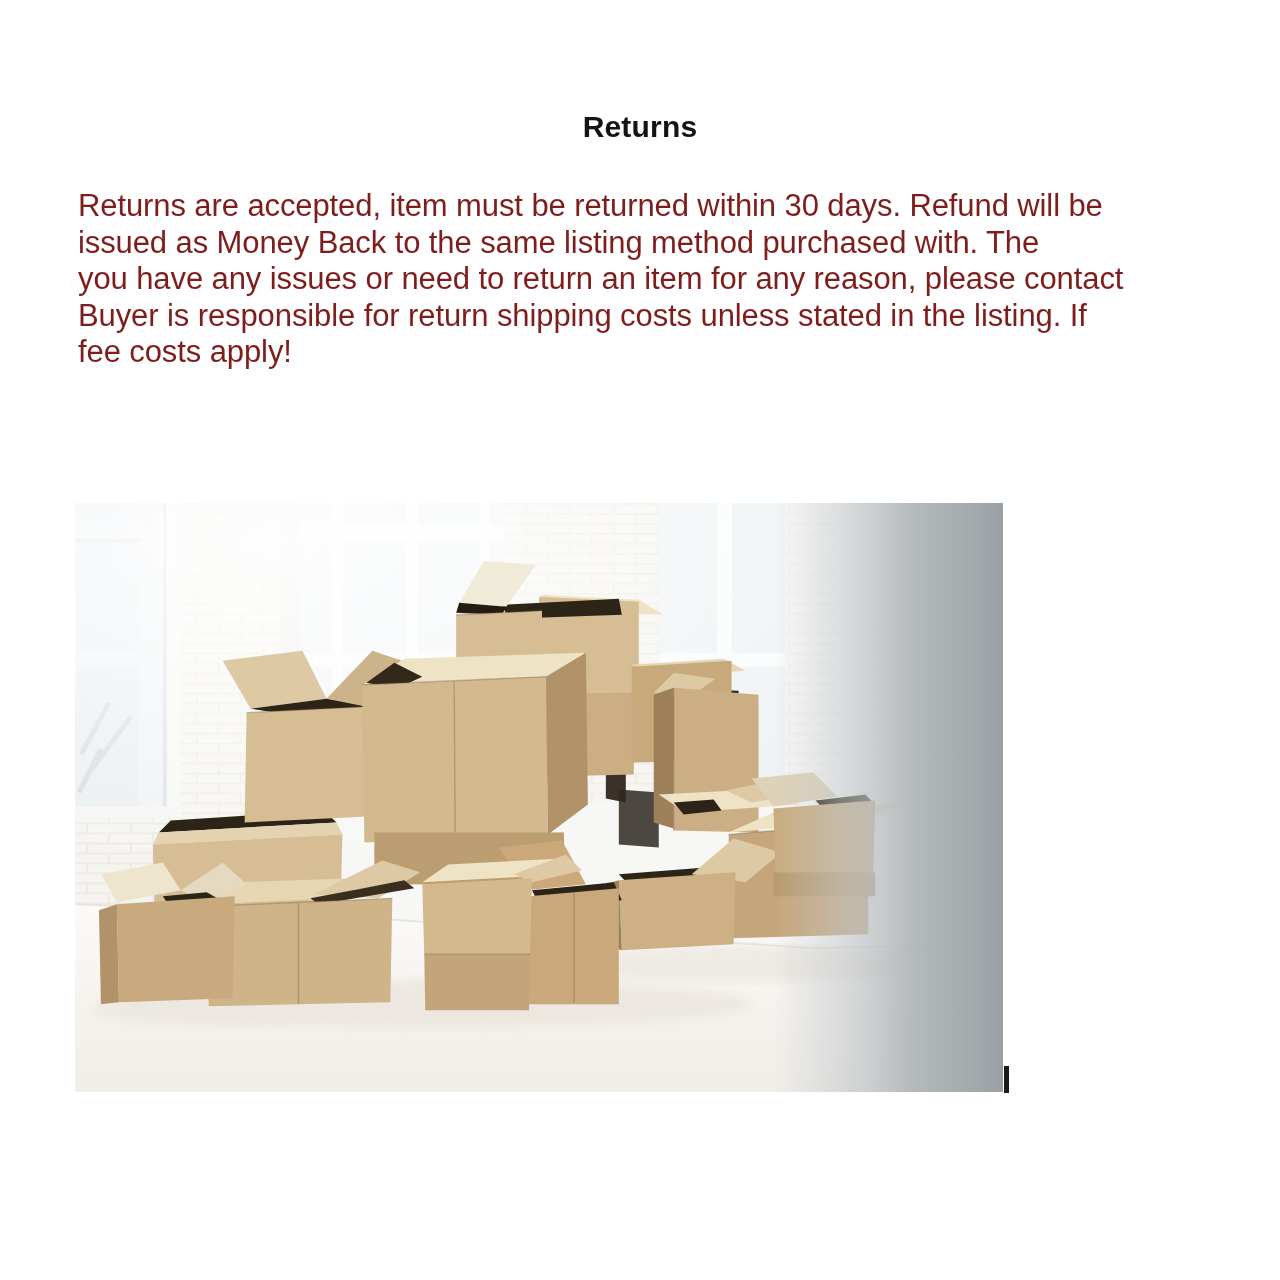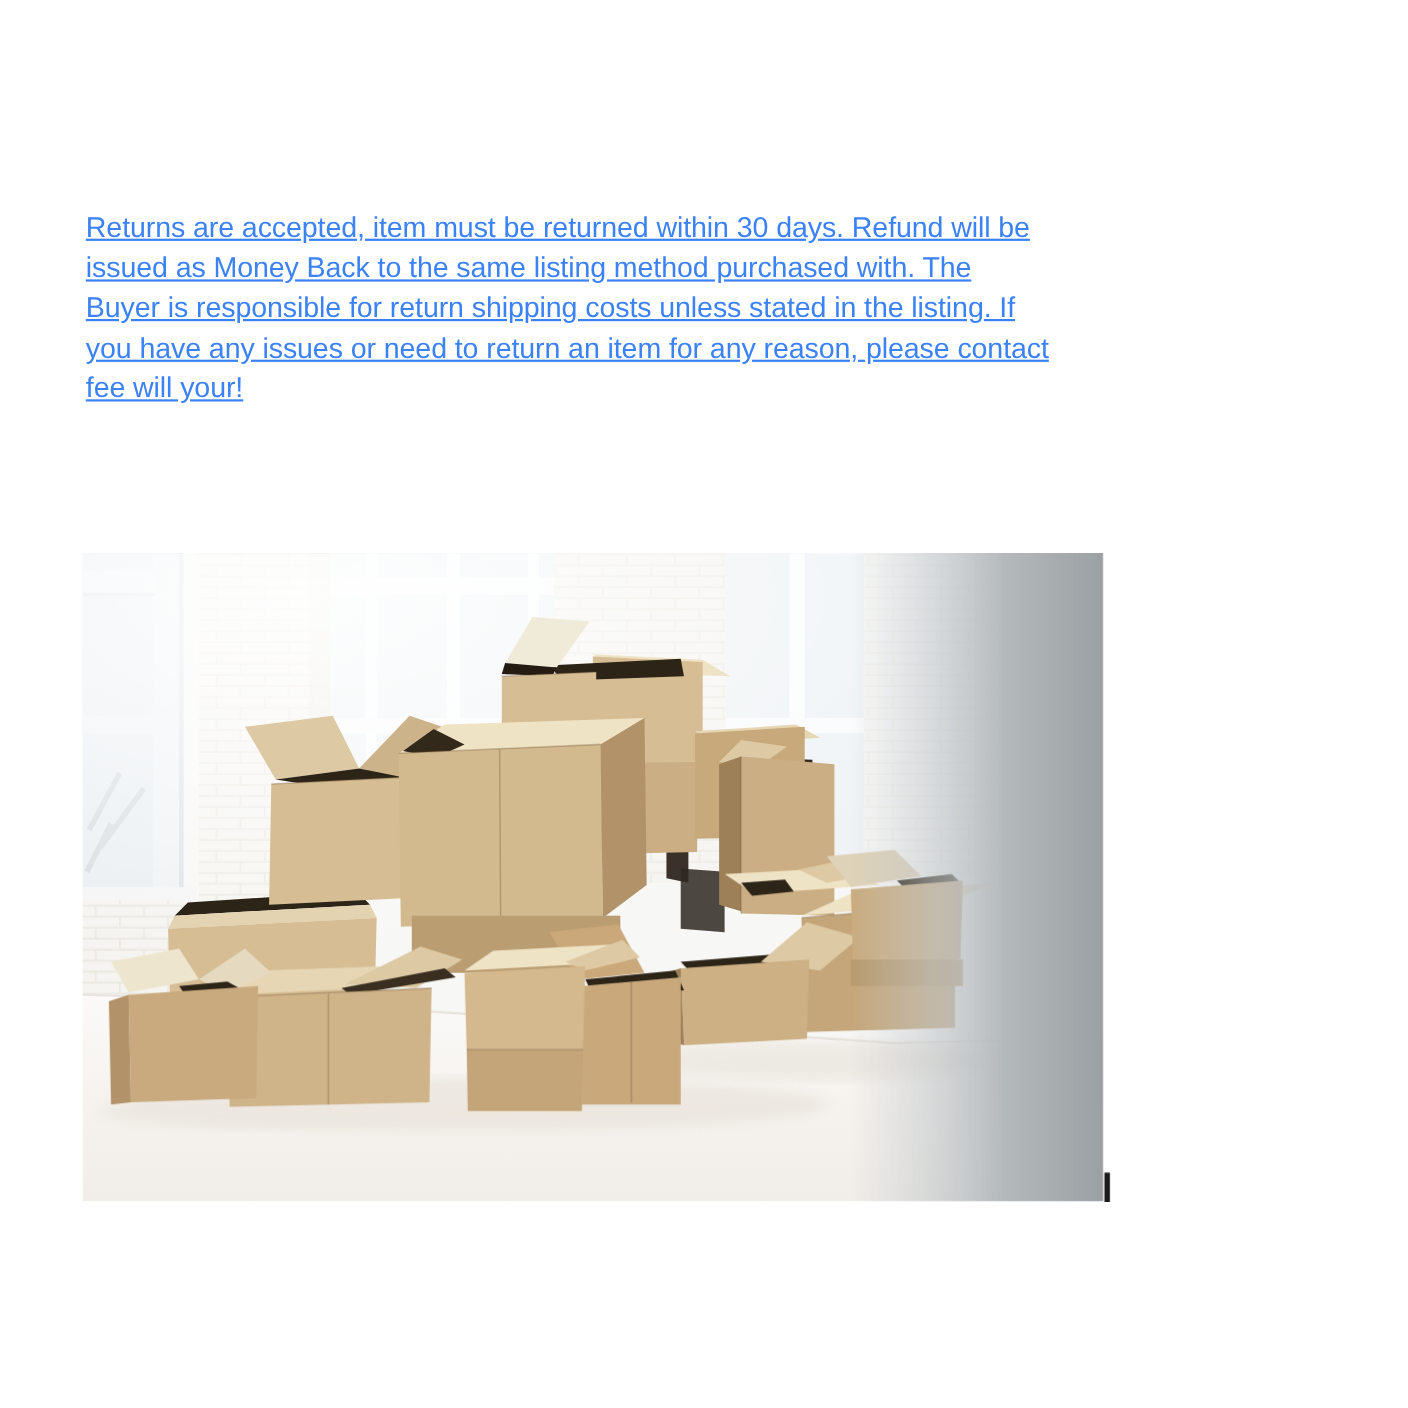--- a/index.html
+++ b/index.html
@@ -1,21 +1,21 @@
 <!DOCTYPE html>
 <html style="--box_top: #e6d6b4; --box_top_bright: #efe3c6; --box_front: #cbae83; --box_front_light: #d6bd94; --box_side: #b29369; --box_side_dark: #9d8058; --box_interior: #2d2418; --flap_light: #ddc9a3; --wall_white: #f6f5f1; --window_pane: #e9eef1; --floor: #f3f0eb; --right_gradient: #9ba0a4;"><head>
 <meta charset="utf-8">
 <style>
   html,body{margin:0;padding:0;background:#ffffff;}
   .page{position:relative;width:1280px;height:1280px;background:#ffffff;overflow:hidden;
         font-family:"Liberation Sans","DejaVu Sans",sans-serif;}
   .title{position:absolute;left:0;top:110px;width:1280px;margin:0;text-align:center;
          font-size:30px;font-weight:bold;color:#141414;letter-spacing:0.2px;}
-  .para{position:absolute;left:78px;top:188px;width:1130px;color:#3b82f6;
-        font-size:26px;line-height:36.6px;letter-spacing:-0.1px;text-decoration:underline;}
+  .para{position:absolute;left:78px;top:188px;width:1130px;color:#7f1d1d;
+        font-size:31px;line-height:36.6px;letter-spacing:-0.1px;}
   .pline{white-space:nowrap;}
   .photo{position:absolute;left:75px;top:503px;width:928px;height:589px;margin:0;}
   .photo svg{display:block;width:928px;height:589px;}
   .caret{position:absolute;left:1004px;top:1066px;width:5px;height:27px;background:#1b1b1b;}
 
   
   .bt  {fill:var(--box_top,#e6d6b4);}
   .btb {fill:var(--box_top_bright,#efe3c6);}
   .bf  {fill:var(--box_front,#cbae83);}
   .bfl {fill:var(--box_front_light,#d6bd94);}
@@ -23,27 +23,28 @@
   .bsd {fill:var(--box_side_dark,#9d8058);}
   .bint{fill:var(--box_interior,#2d2418);}
   .bflap{fill:var(--flap_light,#ddc9a3);}
   .edge{stroke:rgba(110,85,55,.32);stroke-width:1.4;fill:none;}
 </style>
 </head>
 <body style="background: rgb(255, 255, 255);">
 
 <div class="page">
 
+  <h1 class="title">Returns</h1>
 
   <div class="para">
     <div class="pline">Returns are accepted, item must be returned within 30 days. Refund will be</div>
     <div class="pline">issued as Money Back to the same listing method purchased with. The</div>
+    <div class="pline">you have any issues or need to return an item for any reason, please contact</div>
     <div class="pline">Buyer is responsible for return shipping costs unless stated in the listing. If</div>
-    <div class="pline">you have any issues or need to return an item for any reason, please contact</div>
-    <div class="pline">fee will your!</div>
+    <div class="pline">fee costs apply!</div>
   </div>
 
   <figure class="photo">
     <svg viewBox="0 0 930 590" preserveAspectRatio="none">
       <defs>
         <linearGradient id="floorG" x1="0" y1="0" x2="0" y2="1">
           <stop offset="0" stop-color="#fbfaf8"></stop>
             <stop offset="0.5" stop-color="#f6f3ef"></stop>
             <stop offset="1" stop-color="#f1eee9"></stop>
         </linearGradient>

